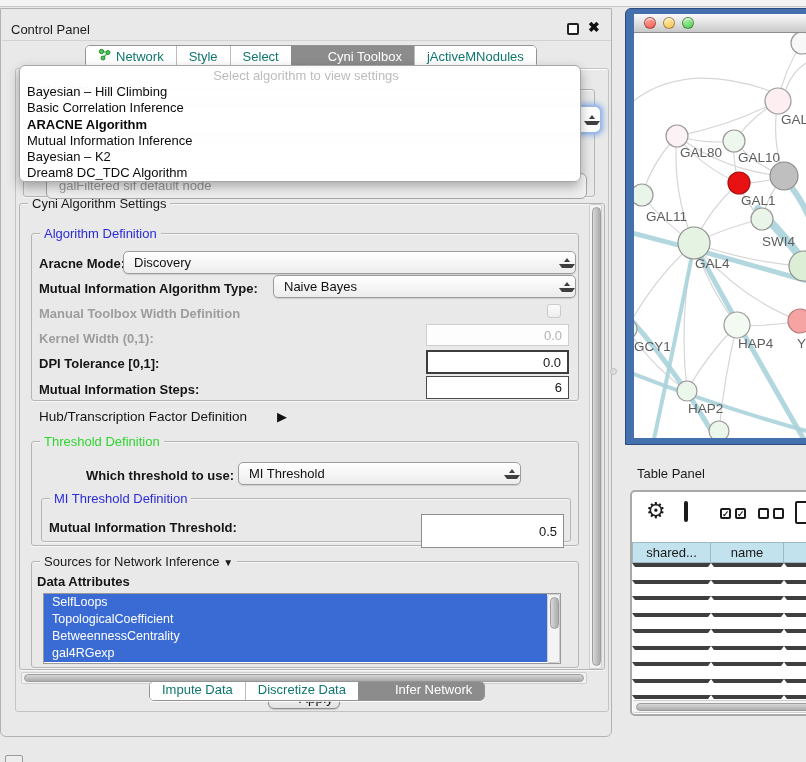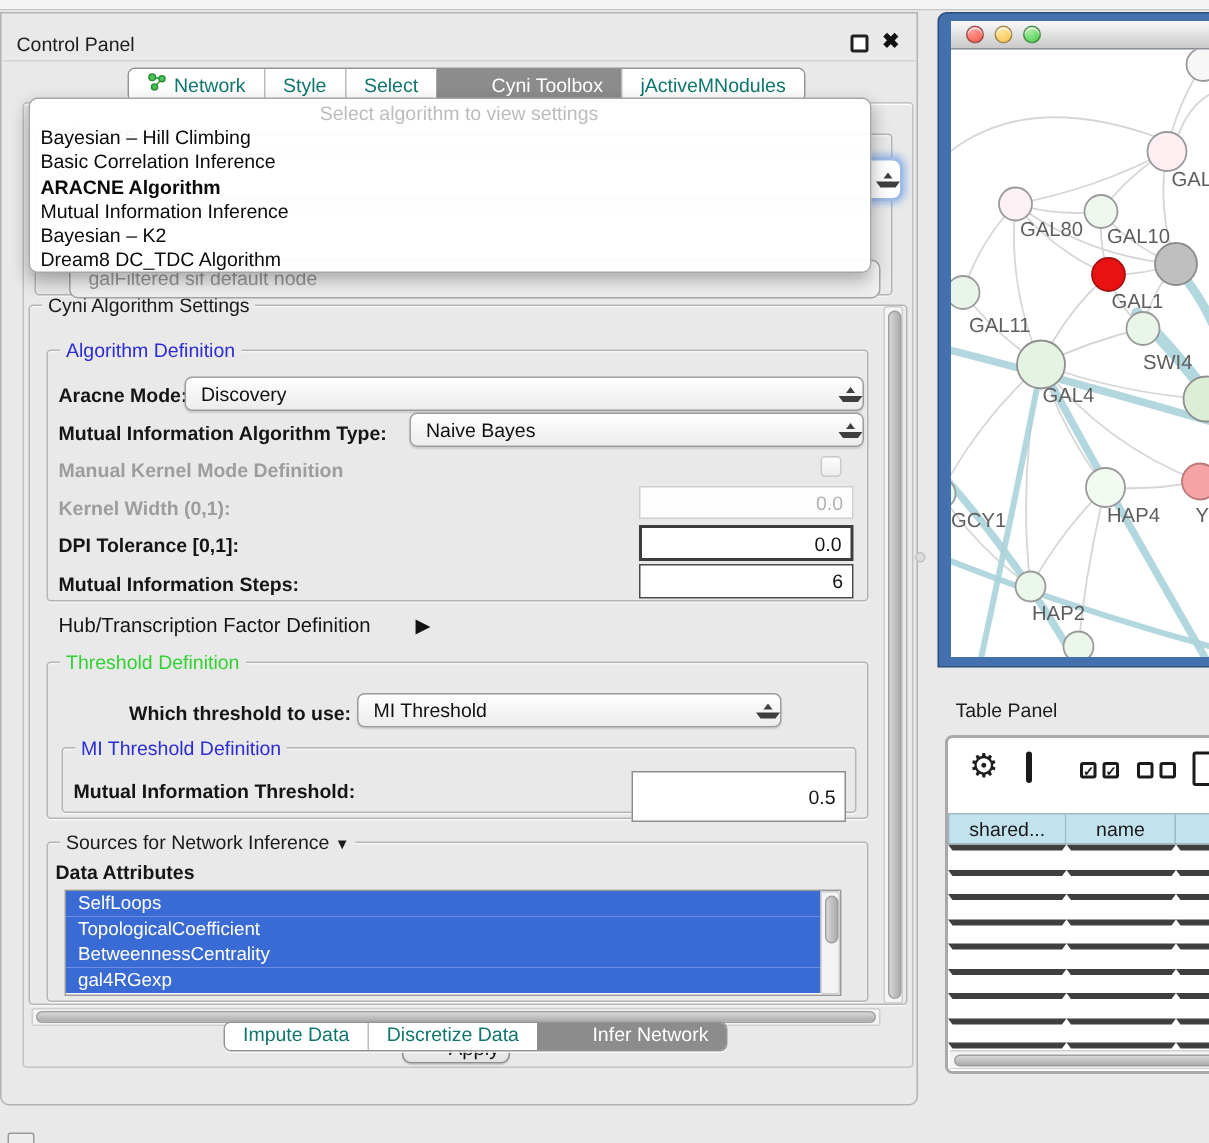--- a/index.html
+++ b/index.html
@@ -151,21 +151,21 @@
       </span>
   </div>
   <span class="lbl" style="left:38px;top:272px;">Mutual Information Algorithm Type:</span>
   <div class="combo" style="left:272px;top:266px;width:303px;height:23px;">
     <span class="txt">Naive Bayes</span>
     <span class="step">
         <i class="tu"></i>
         <i class="td"></i>
       </span>
   </div>
-  <span class="lbl dis" style="left:38px;top:297px;">Manual Kernel Mode Definition</span>
+  <span class="lbl dis" style="left:38px;top:297px;">Manual Toolbox Width Definition</span>
   <span class="chk" style="left:546px;top:295px;"></span>
   <span class="lbl dis" style="left:38px;top:322px;">Kernel Width (0,1):</span>
   <div class="field" style="left:425px;top:315px;width:143px;height:22px;border:1px solid #cfcfcf;color:#b2b2b2;background:#fdfdfd;">0.0</div>
   <span class="lbl" style="left:38px;top:347px;">DPI Tolerance [0,1]:</span>
   <div class="field" style="left:425px;top:341px;width:143px;height:24px;border:2px solid #3d3d3d;">0.0</div>
   <span class="lbl" style="left:38px;top:373px;">Mutual Information Steps:</span>
   <div class="field" style="left:425px;top:367px;width:143px;height:23px;border:1.5px solid #4a4a4a;">6</div>
 
   <span class="abs" style="left:38px;top:400px;font-size:13.5px;color:#141414;">Hub/Transcription Factor Definition</span>
   <span class="arr" style="left:276px;top:400px;font-size:13px;">▶</span>

